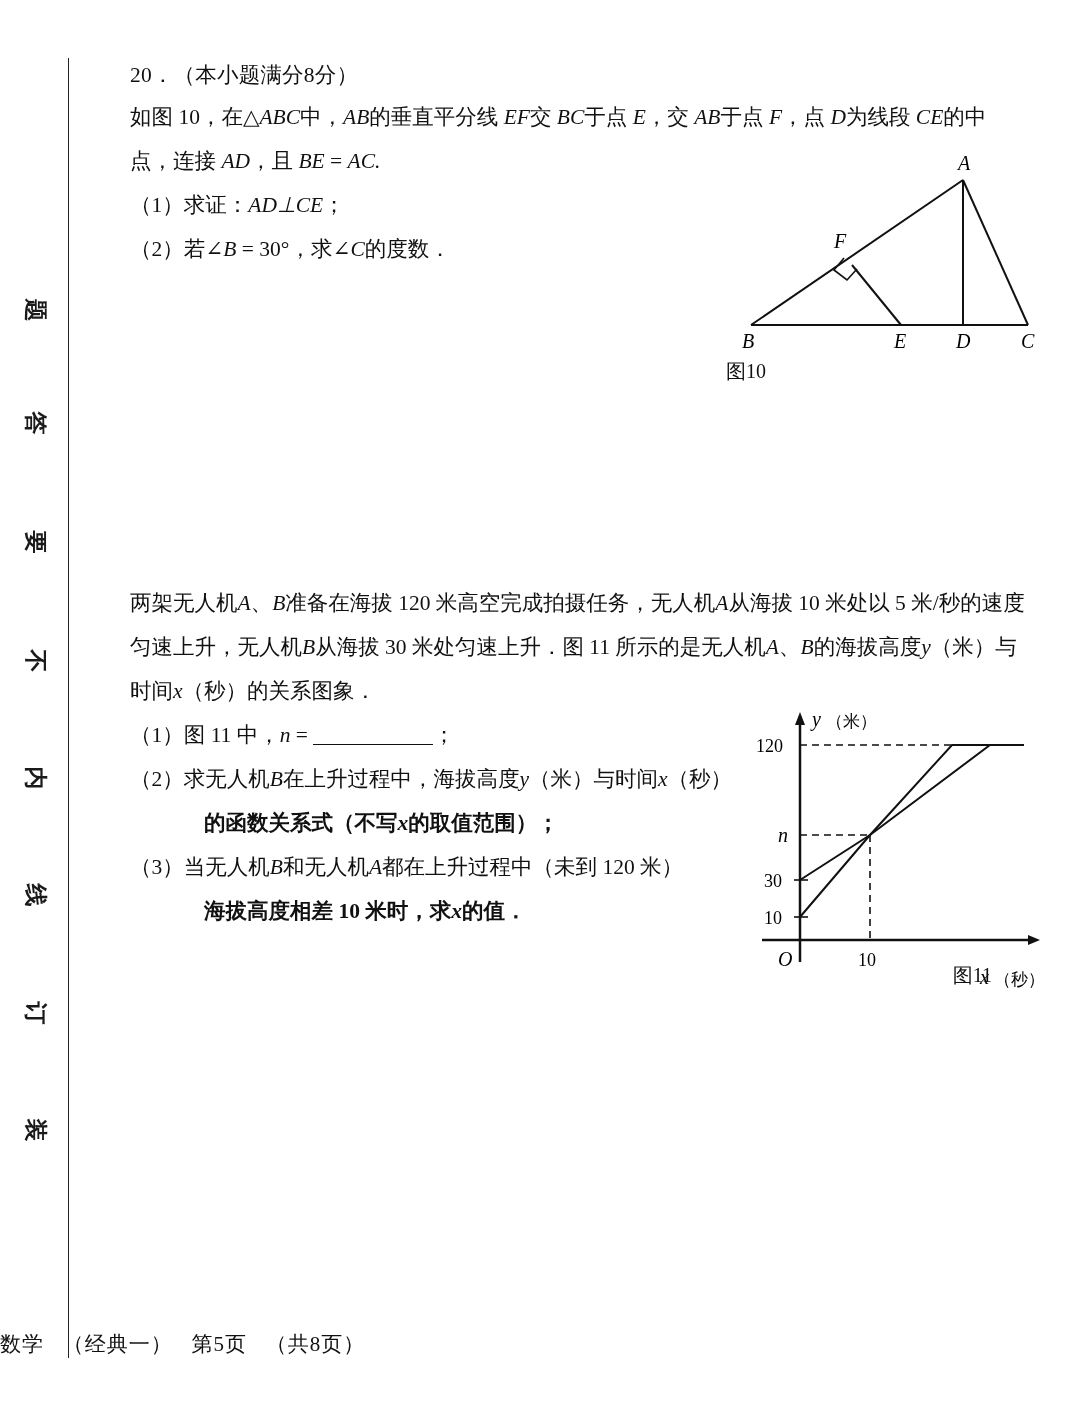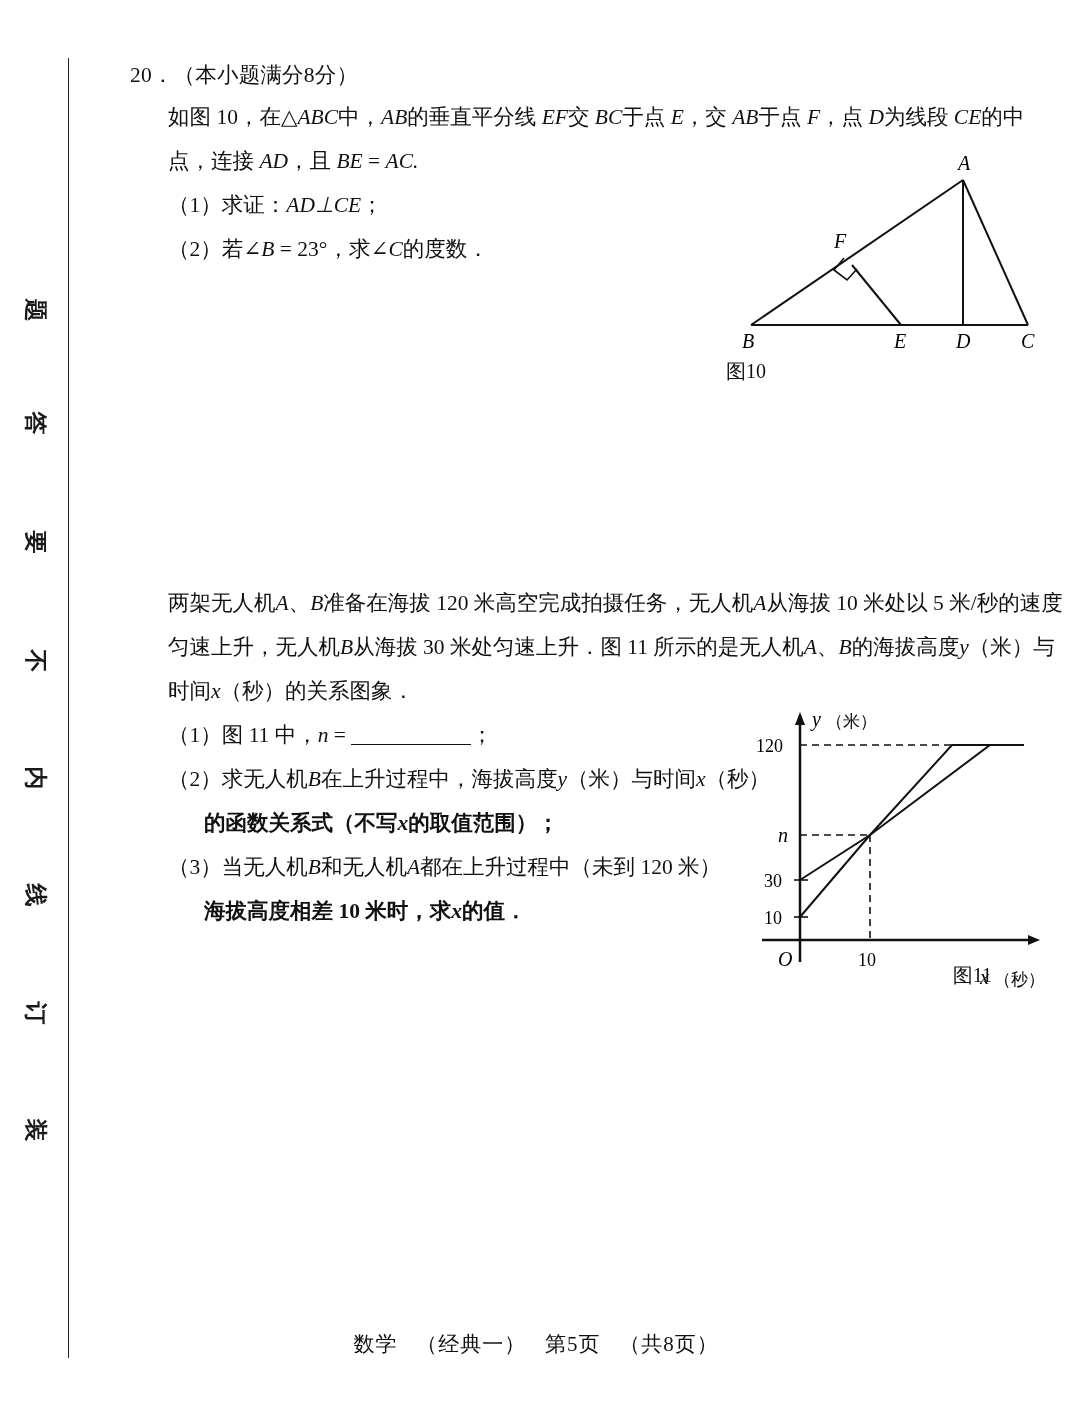--- a/index.html
+++ b/index.html
@@ -60,21 +60,21 @@
   .qnum-line {
     font-size: 21.5px;
     letter-spacing: 0.2px;
     white-space: nowrap;
   }
   .qline {
     font-size: 21.5px;
     line-height: 44px;
     white-space: nowrap;
   }
-  .indent1 { margin-left: 38px; }
+  .indent1 { }
   .indent2 { margin-left: 74px; font-weight: bold; }
 
   i.mv { font-style: italic; font-family: "Liberation Serif", serif; }
   .blankline {
     display: inline-block;
     width: 120px;
     border-bottom: 1.6px solid #111;
     vertical-align: -3px;
   }
 
@@ -99,21 +99,20 @@
     text-align: right;
     font-size: 20px;
   }
 
   
   #footer {
     position: absolute;
     left: 0;
     top: 1330px;
     width: 1072px;
-    text-align: center;
     font-size: 21px;
     letter-spacing: 1px;
   }
 
   .fig-label { font-family: "Liberation Serif", serif; font-style: italic; font-size: 20px; }
   .fig-num  { font-family: "Liberation Serif", serif; font-size: 18px; }
 </style>
 </head>
 <body>
 
@@ -143,21 +142,21 @@
 
     <div class="qline indent1">
       <span>点，连接 </span><i class="mv">AD</i><span>，且 </span><i class="mv">BE</i><span> = </span><i class="mv">AC.</i>
     </div>
 
     <div class="qline indent1">
       <span>（1）求证：</span><i class="mv">AD⊥CE</i><span>；</span>
     </div>
 
     <div class="qline indent1">
-      <span>（2）若∠</span><i class="mv">B</i><span> = 23°</span><span>，求∠</span><i class="mv">C</i><span>的度数．</span>
+      <span>（2）若∠</span><i class="mv">B</i><span> = 30°</span><span>，求∠</span><i class="mv">C</i><span>的度数．</span>
     </div>
   </div>
 
   <div id="fig10">
     <svg width="330" height="240" viewBox="0 0 330 240">
 
       <line x1="25" y1="173" x2="302" y2="173" stroke="#111" stroke-width="2"></line>
 
       <line x1="25" y1="173" x2="237" y2="28" stroke="#111" stroke-width="2"></line>
 

